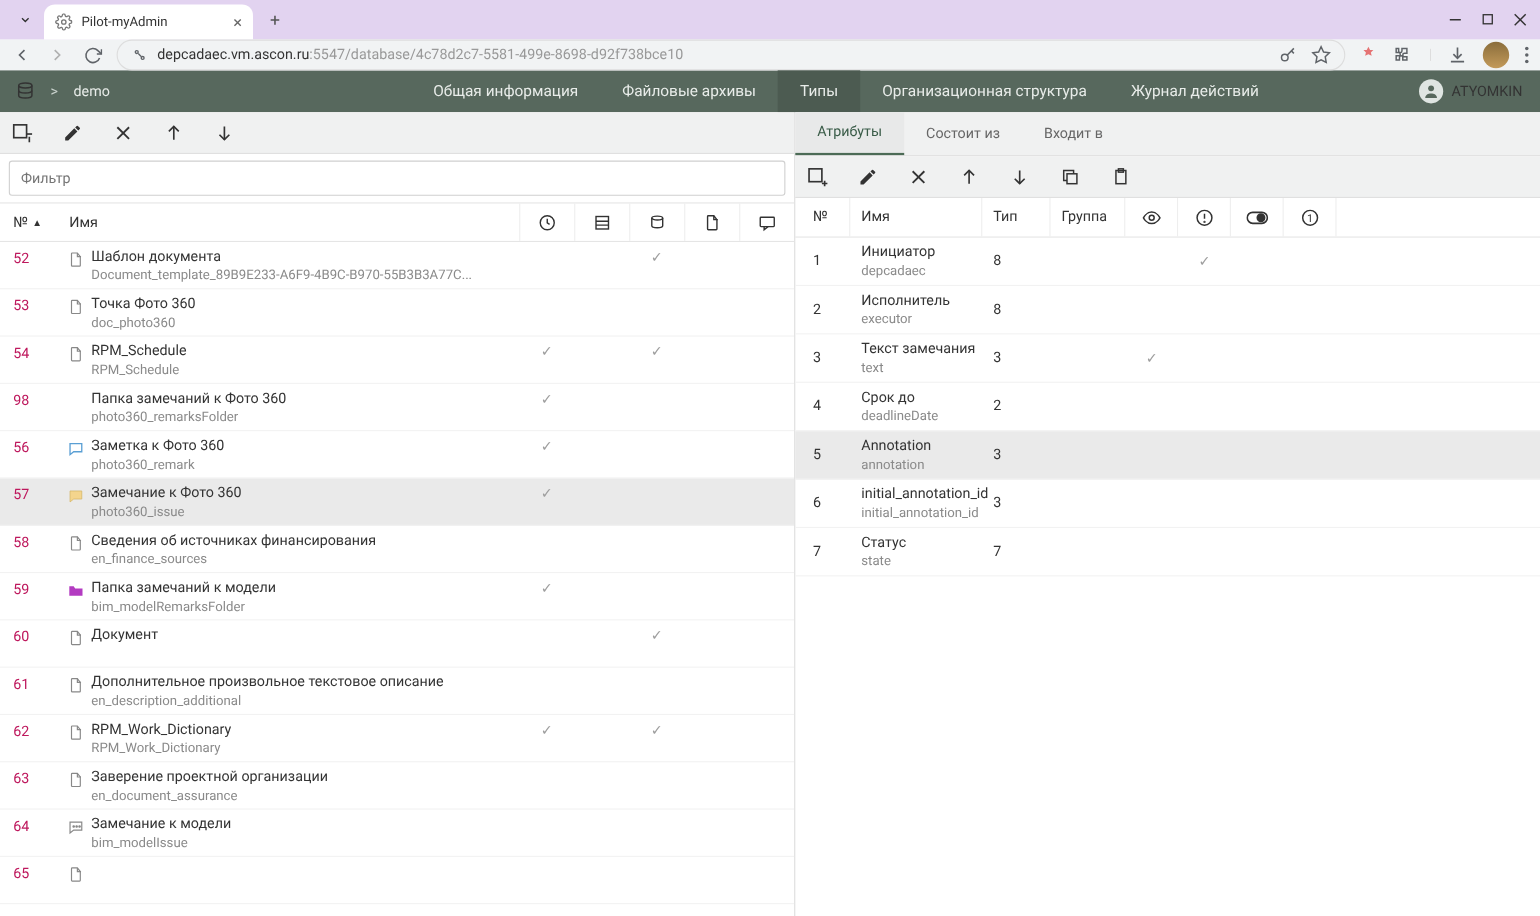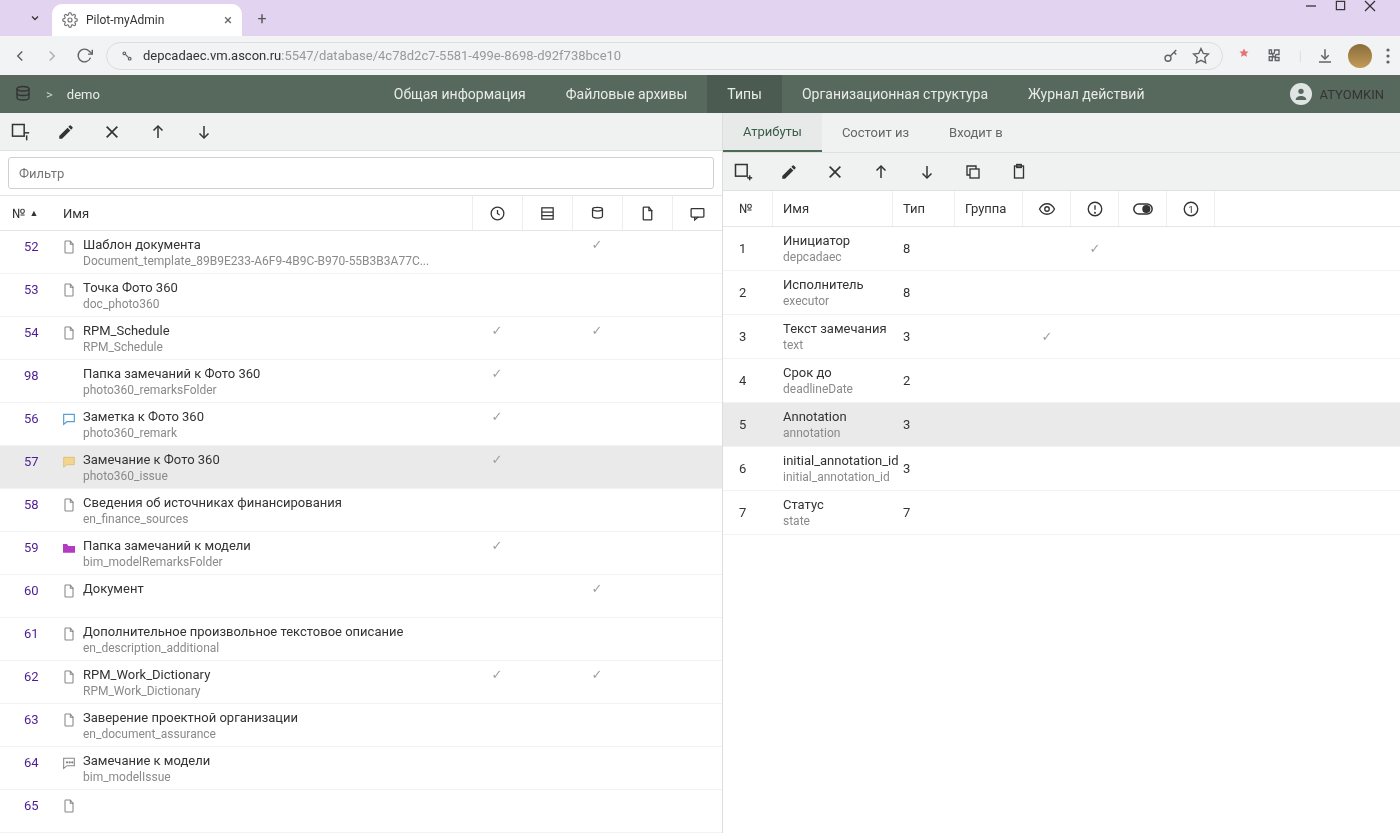--- a/index.html
+++ b/index.html
@@ -1,26 +1,26 @@
 <!DOCTYPE html>
 <html><head>
 <meta charset="utf-8">
 <style>
 *{box-sizing:border-box;margin:0;padding:0;font-family:Roboto,Arial,sans-serif;font-size:13px;color:#333}
 body{background:#fff;width:1400px;height:833px;overflow:hidden}
-.chrome-top{background:#e2d3f0;height:36px;display:flex;padding:0 24px}
+.chrome-top{background:#e2d3f0;height:36px;display:flex;align-items:center;padding:0 12px}
 .tab-area{display:flex;align-items:center;gap:6px}
 .chevron-down{width:22px;height:22px;display:flex;align-items:center;justify-content:center;color:#555}
 .tab{background:#fff;border-radius:10px 10px 0 0;height:32px;display:flex;align-items:center;padding:0 10px;gap:8px;min-width:190px;margin-top:4px}
 .tab-icon{width:16px;height:16px;color:#666}
 .tab-title{font-size:12px;color:#333;flex:1}
 .tab-close{color:#666;font-size:15px;cursor:pointer}
 .new-tab{width:28px;height:28px;display:flex;align-items:center;justify-content:center;color:#555;font-size:16px}
 .win-controls{margin-left:auto;display:flex;gap:18px;color:#333;font-size:14px}
-.addr-bar{background:#f1f3f4;height:39px;display:flex;align-items:center;padding:0 10px;gap:12px}
+.addr-bar{background:#f1f3f4;height:28px;display:flex;align-items:center;padding:0 10px;gap:12px}
 .addr-bar svg{color:#5f6368}
 .nav-btn{width:20px;height:20px;display:flex;align-items:center;justify-content:center;cursor:pointer}
 .url-box{flex:1;background:#f1f3f4;border:1px solid #ddd;border-radius:16px;height:28px;display:flex;align-items:center;padding:0 12px;gap:8px}
 .url-text{font-size:13px;color:#5f6368}
 .url-text .p1{color:#999}
 .url-text .p2{color:#333}
 .right-icons{display:flex;gap:14px;align-items:center}
 .avatar{width:24px;height:24px;border-radius:50%;background:linear-gradient(#8a6d3b,#c39a5a)}
 .app-header{background:#57685d;height:38px;display:flex;align-items:center;color:#fff}
 .app-left{display:flex;align-items:center;padding:0 14px;gap:14px}
@@ -41,21 +41,21 @@
 .filter-box{margin:6px 8px;border:1px solid #d0d0d0;border-radius:3px;height:32px;display:flex;align-items:center;padding:0 10px}
 .filter-box input{border:none;outline:none;width:100%;font-size:13px;background:transparent}
 .grid-head{display:flex;height:36px;border-top:1px solid #e5e5e5;border-bottom:1px solid #e5e5e5;align-items:center}
 .gh-num{width:55px;padding-left:12px;font-size:13px;display:flex;align-items:center;gap:4px}
 .gh-name{flex:1;padding-left:8px;font-size:13px}
 .gh-ico{width:50px;display:flex;align-items:center;justify-content:center;color:#777;border-left:1px solid #eee;height:100%}
 .gh-ico svg{width:17px;height:17px}
 .rows{flex:1;overflow-y:auto}
 .row{display:flex;align-items:flex-start;padding:6px 0;border-bottom:1px solid #f2f2f2;height:43px}
 .row.sel{background:#eaeaea}
-.r-num{width:55px;padding-left:24px;font-size:13px;color:#4c1d95;padding-top:2px}
+.r-num{width:55px;padding-left:12px;font-size:13px;color:#be185d;padding-top:2px}
 .r-ico{width:28px;padding-top:1px;display:flex;justify-content:center}
 .r-ico svg{width:16px;height:18px}
 .r-name{flex:1;padding-right:8px;width:320px}
 .r-title{font-size:13px;color:#333;margin-bottom:2px}
 .r-sub{font-size:12px;color:#8a8a8a}
 .r-chk{width:50px;text-align:center;color:#9e9e9e;font-size:13px}
 .tabs{display:flex;height:40px;border-bottom:1px solid #e0e0e0;background:#f0f1f1}
 .tabs .tab-item{padding:0 20px;display:flex;align-items:center;font-size:13px;color:#666;cursor:pointer}
 .tabs .tab-item.active{color:#3a5c48;border-bottom:2px solid #4c6b56;background:#e8e9e9}
 .attr-head{display:flex;height:36px;border-bottom:1px solid #e5e5e5;align-items:center}

